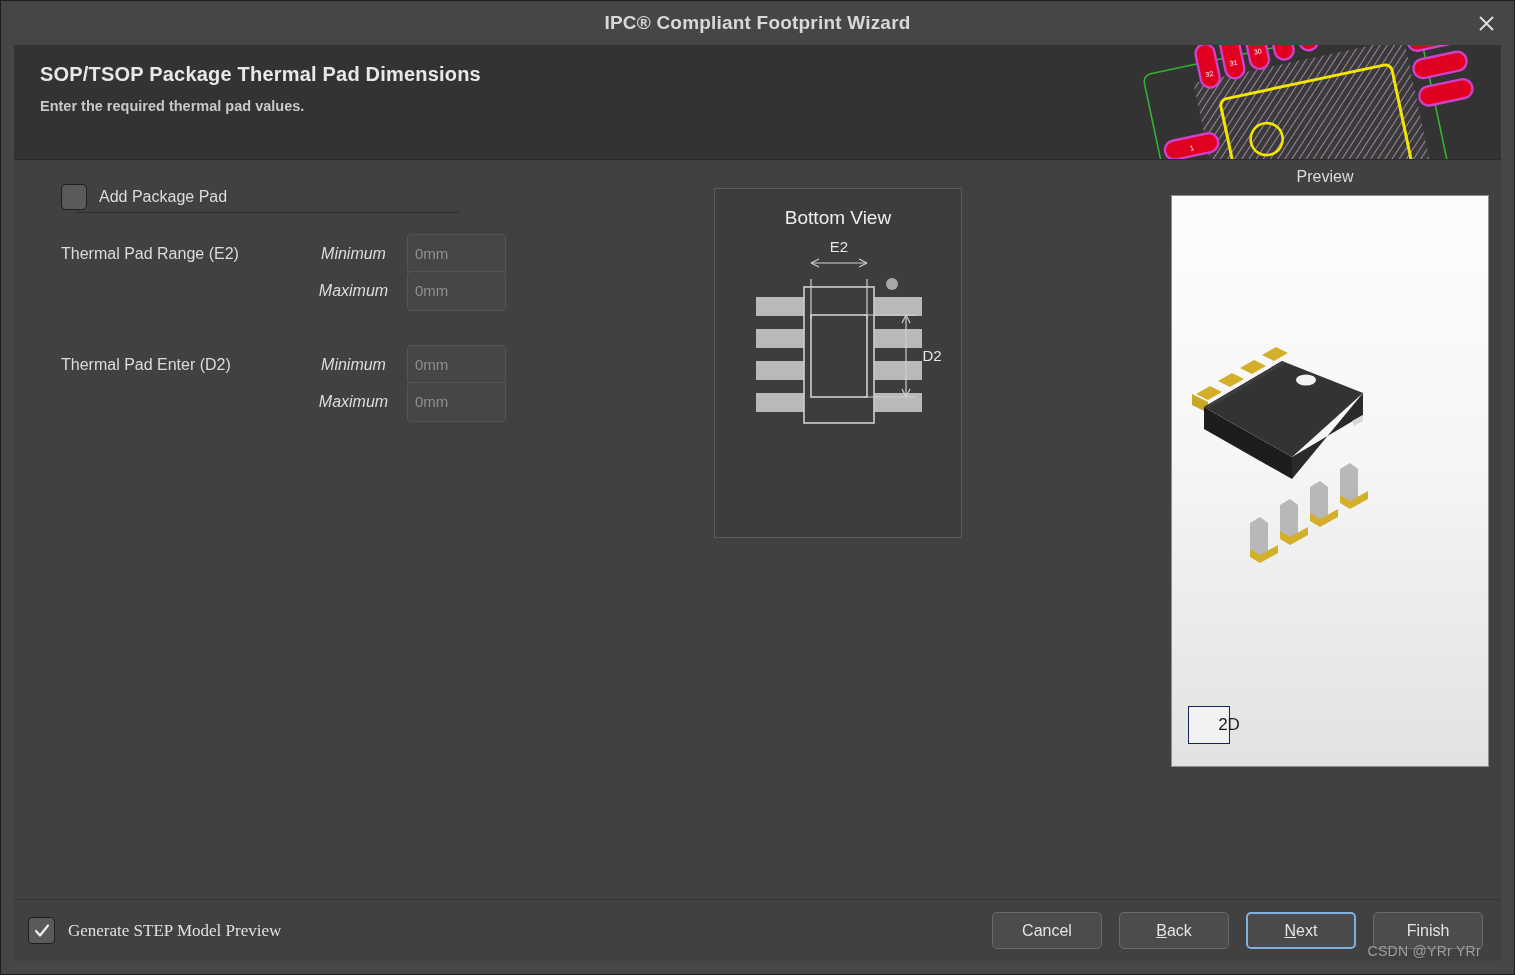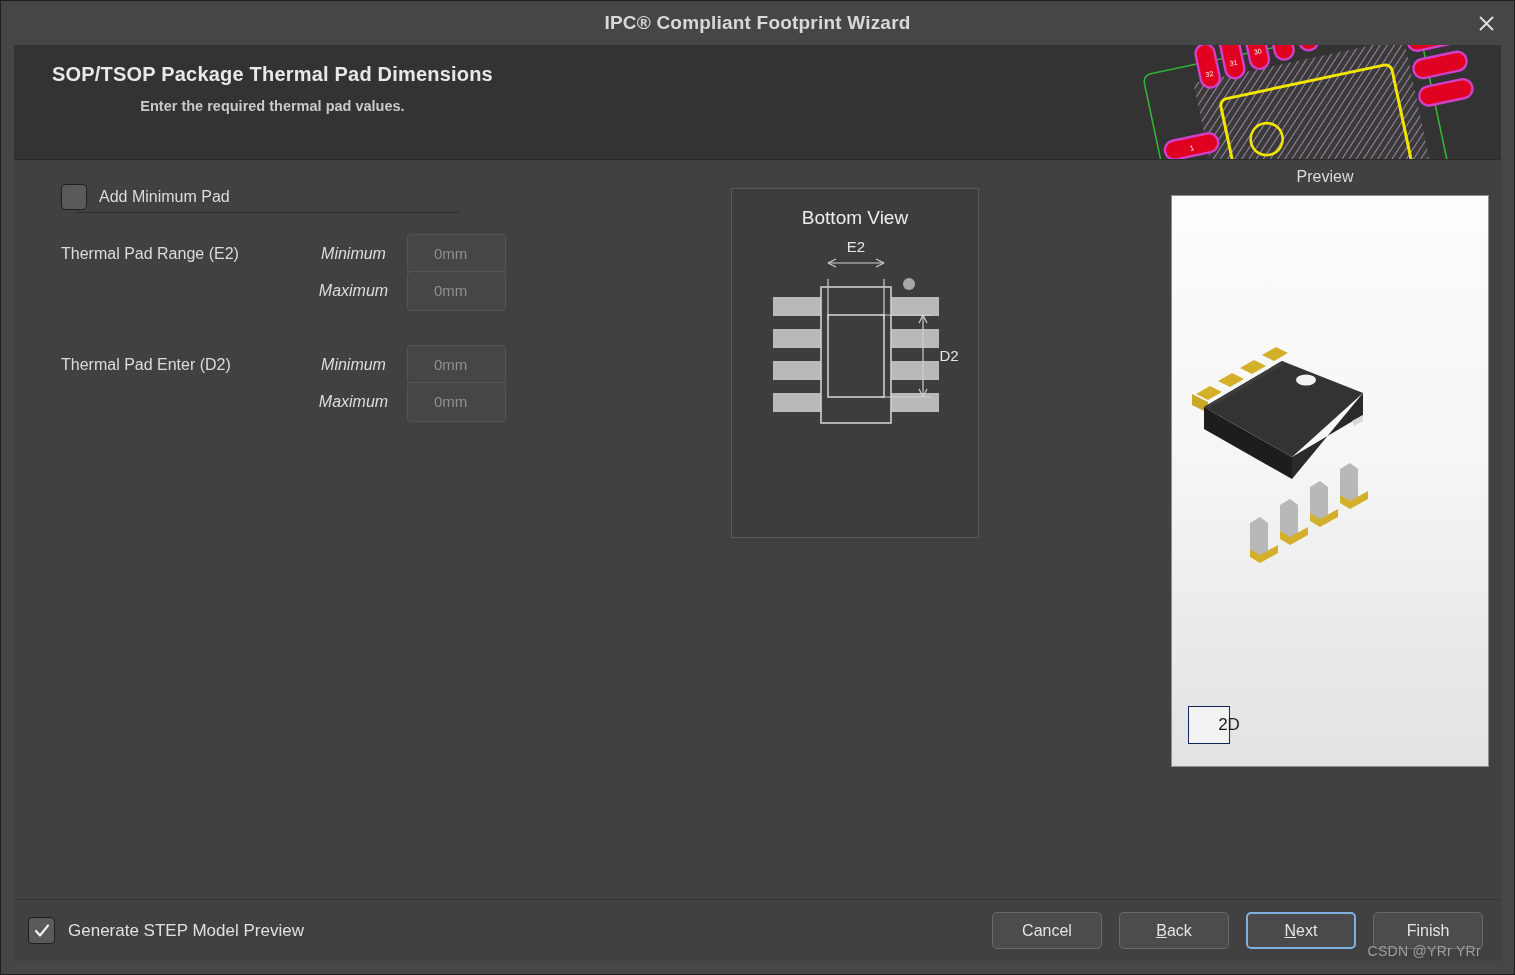--- a/index.html
+++ b/index.html
@@ -37,21 +37,21 @@
 
   
   .header {
     position: relative;
     height: 115px; flex: 0 0 115px;
     margin: 0 13px;
     background: #333333;
     overflow: hidden;
     border-bottom: 1px solid #2a2a2a;
   }
-  .header-text { position: absolute; left: 38px; top: 18px; z-index: 3; text-align: center; }
+  .header-text { position: absolute; left: 26px; top: 18px; z-index: 3; }
   .header-title {
     font-size: 20px; font-weight: bold; color: #e8e8e8; letter-spacing: .2px;
   }
   .header-sub {
     font-size: 14.5px; color: #c9c9c9; margin-top: 12px; font-weight: bold;
   }
   .header-art {
     position: absolute; right: 0; top: 0; bottom: 0;
     width: 370px;
   }
@@ -90,28 +90,28 @@
     width: 253px; font-size: 16px; color: #dcdcdc; flex: 0 0 253px;
   }
   .minmax {
     width: 93px; flex: 0 0 93px; text-align: center;
     font-size: 16px; color: #dcdcdc; padding-right: 14px; font-style: italic;
   }
   .field {
     width: 99px; height: 40px; flex: 0 0 99px;
     background: #464646; border: 1px solid #555555; border-radius: 4px;
     display: flex; align-items: center;
-    padding-left: 26px;
+    padding-left: 7px;
     font-size: 15px; color: #8f8f8f;
     cursor: text;
   }
 
   
   .diagram {
-    position: absolute; left: 717px; top: 28px;
+    position: absolute; left: 700px; top: 28px;
     width: 248px; height: 350px;
     background: #3d3d3d; border: 1px solid #5a5a5a;
   }
   .diagram svg { display: block; }
 
   
   .preview-wrap { position: absolute; left: 1145px; top: 0px; width: 332px; }
   .preview-label {
     text-align: center; font-size: 16px; color: #dbdbdb;
     padding-top: 8px; padding-bottom: 9px;
@@ -137,21 +137,21 @@
   
   .footer {
     flex: 0 0 62px; height: 62px;
     margin: 0 13px 13px 13px;
     background: #414141;
     border-top: 1px solid #353535;
     display: flex; align-items: center;
     padding: 0 18px 0 14px;
     position: relative;
   }
-  .foot-check { display: flex; align-items: center; }
+  .foot-check { display: flex; align-items: center; font-family: Liberation Serif, serif; }
   .foot-check .chk { width: 27px; height: 27px; flex: 0 0 27px; border-radius: 4px; }
   .foot-label { margin-left: 13px; font-size: 17px; color: #e0e0e0; }
   .foot-btns { margin-left: auto; display: flex; gap: 17px; }
   .btn {
     width: 110px; height: 37px;
     background: #4c4c4c; border: 1px solid #6a6a6a; border-radius: 5px;
     color: #e4e4e4; font-size: 16px;
     display: flex; align-items: center; justify-content: center;
     cursor: pointer;
   }
@@ -267,21 +267,21 @@
   </div>
 
   <div class="body">
 
     <div class="form">
 
       <div class="cb-row">
         <div class="chk" id="chk-thermal">
           
         </div>
-        <div class="cb-label">Add Minimum Pad</div>
+        <div class="cb-label">Add Package Pad</div>
         <div class="divider"></div>
       </div>
 
       <div class="range-group">
         <div class="range-row">
           <div class="range-name">Thermal Pad Range (E2)</div>
           <div class="minmax">Minimum</div>
           <div class="field">0mm</div>
         </div>
         <div class="range-row">

